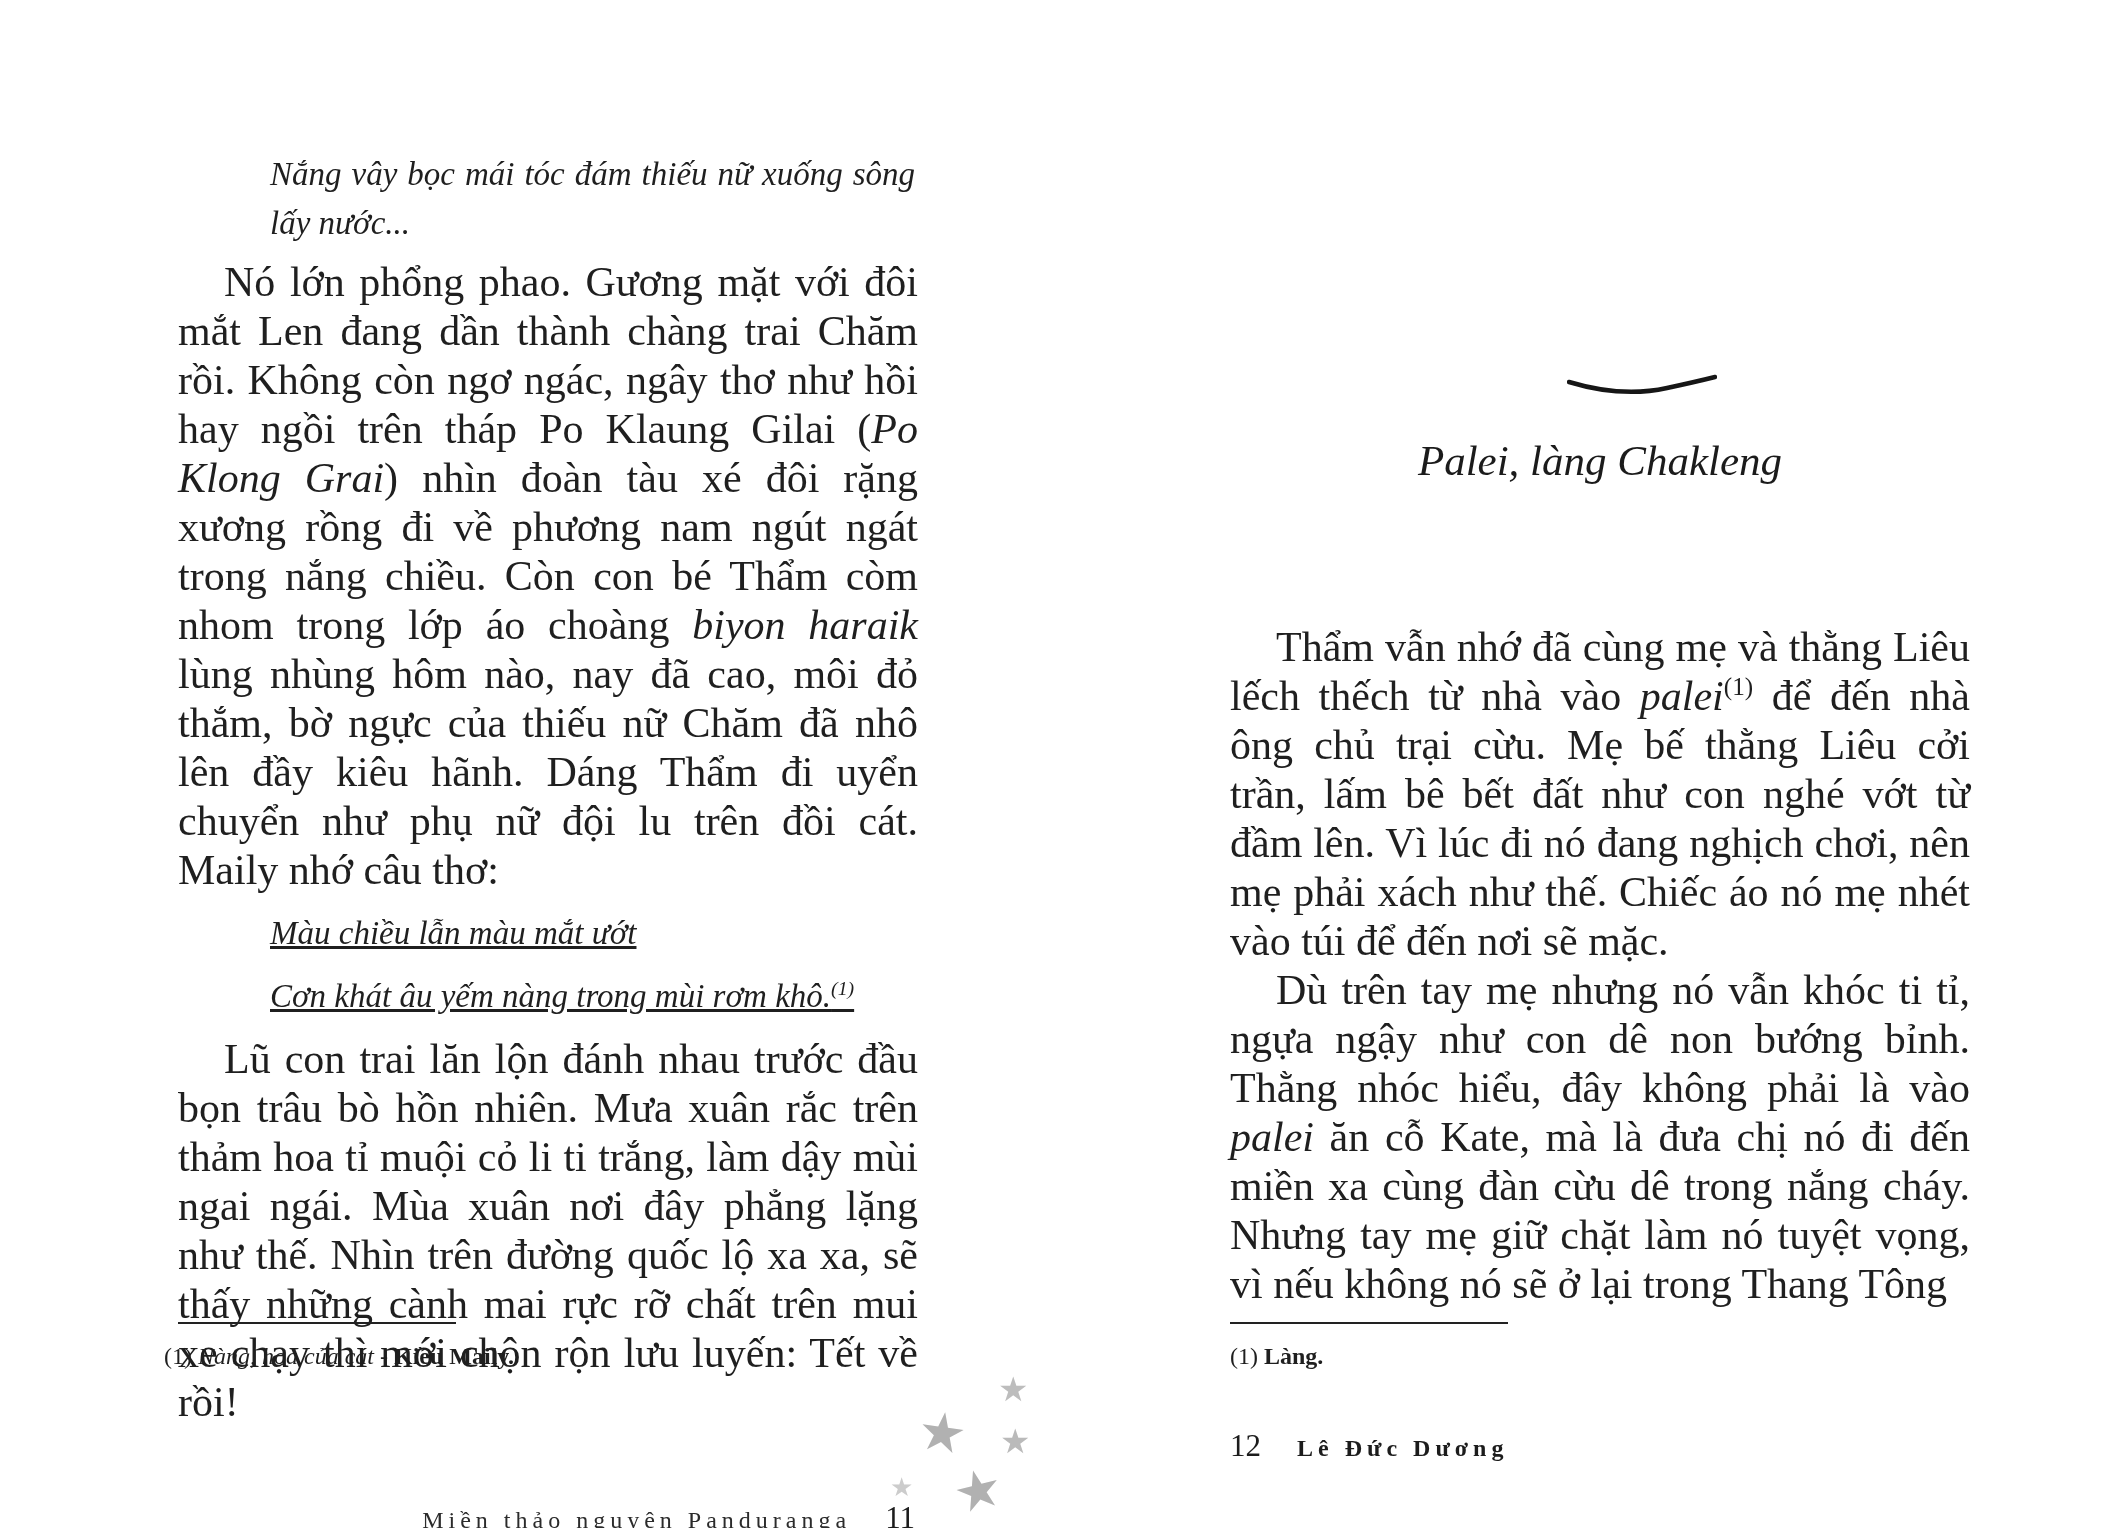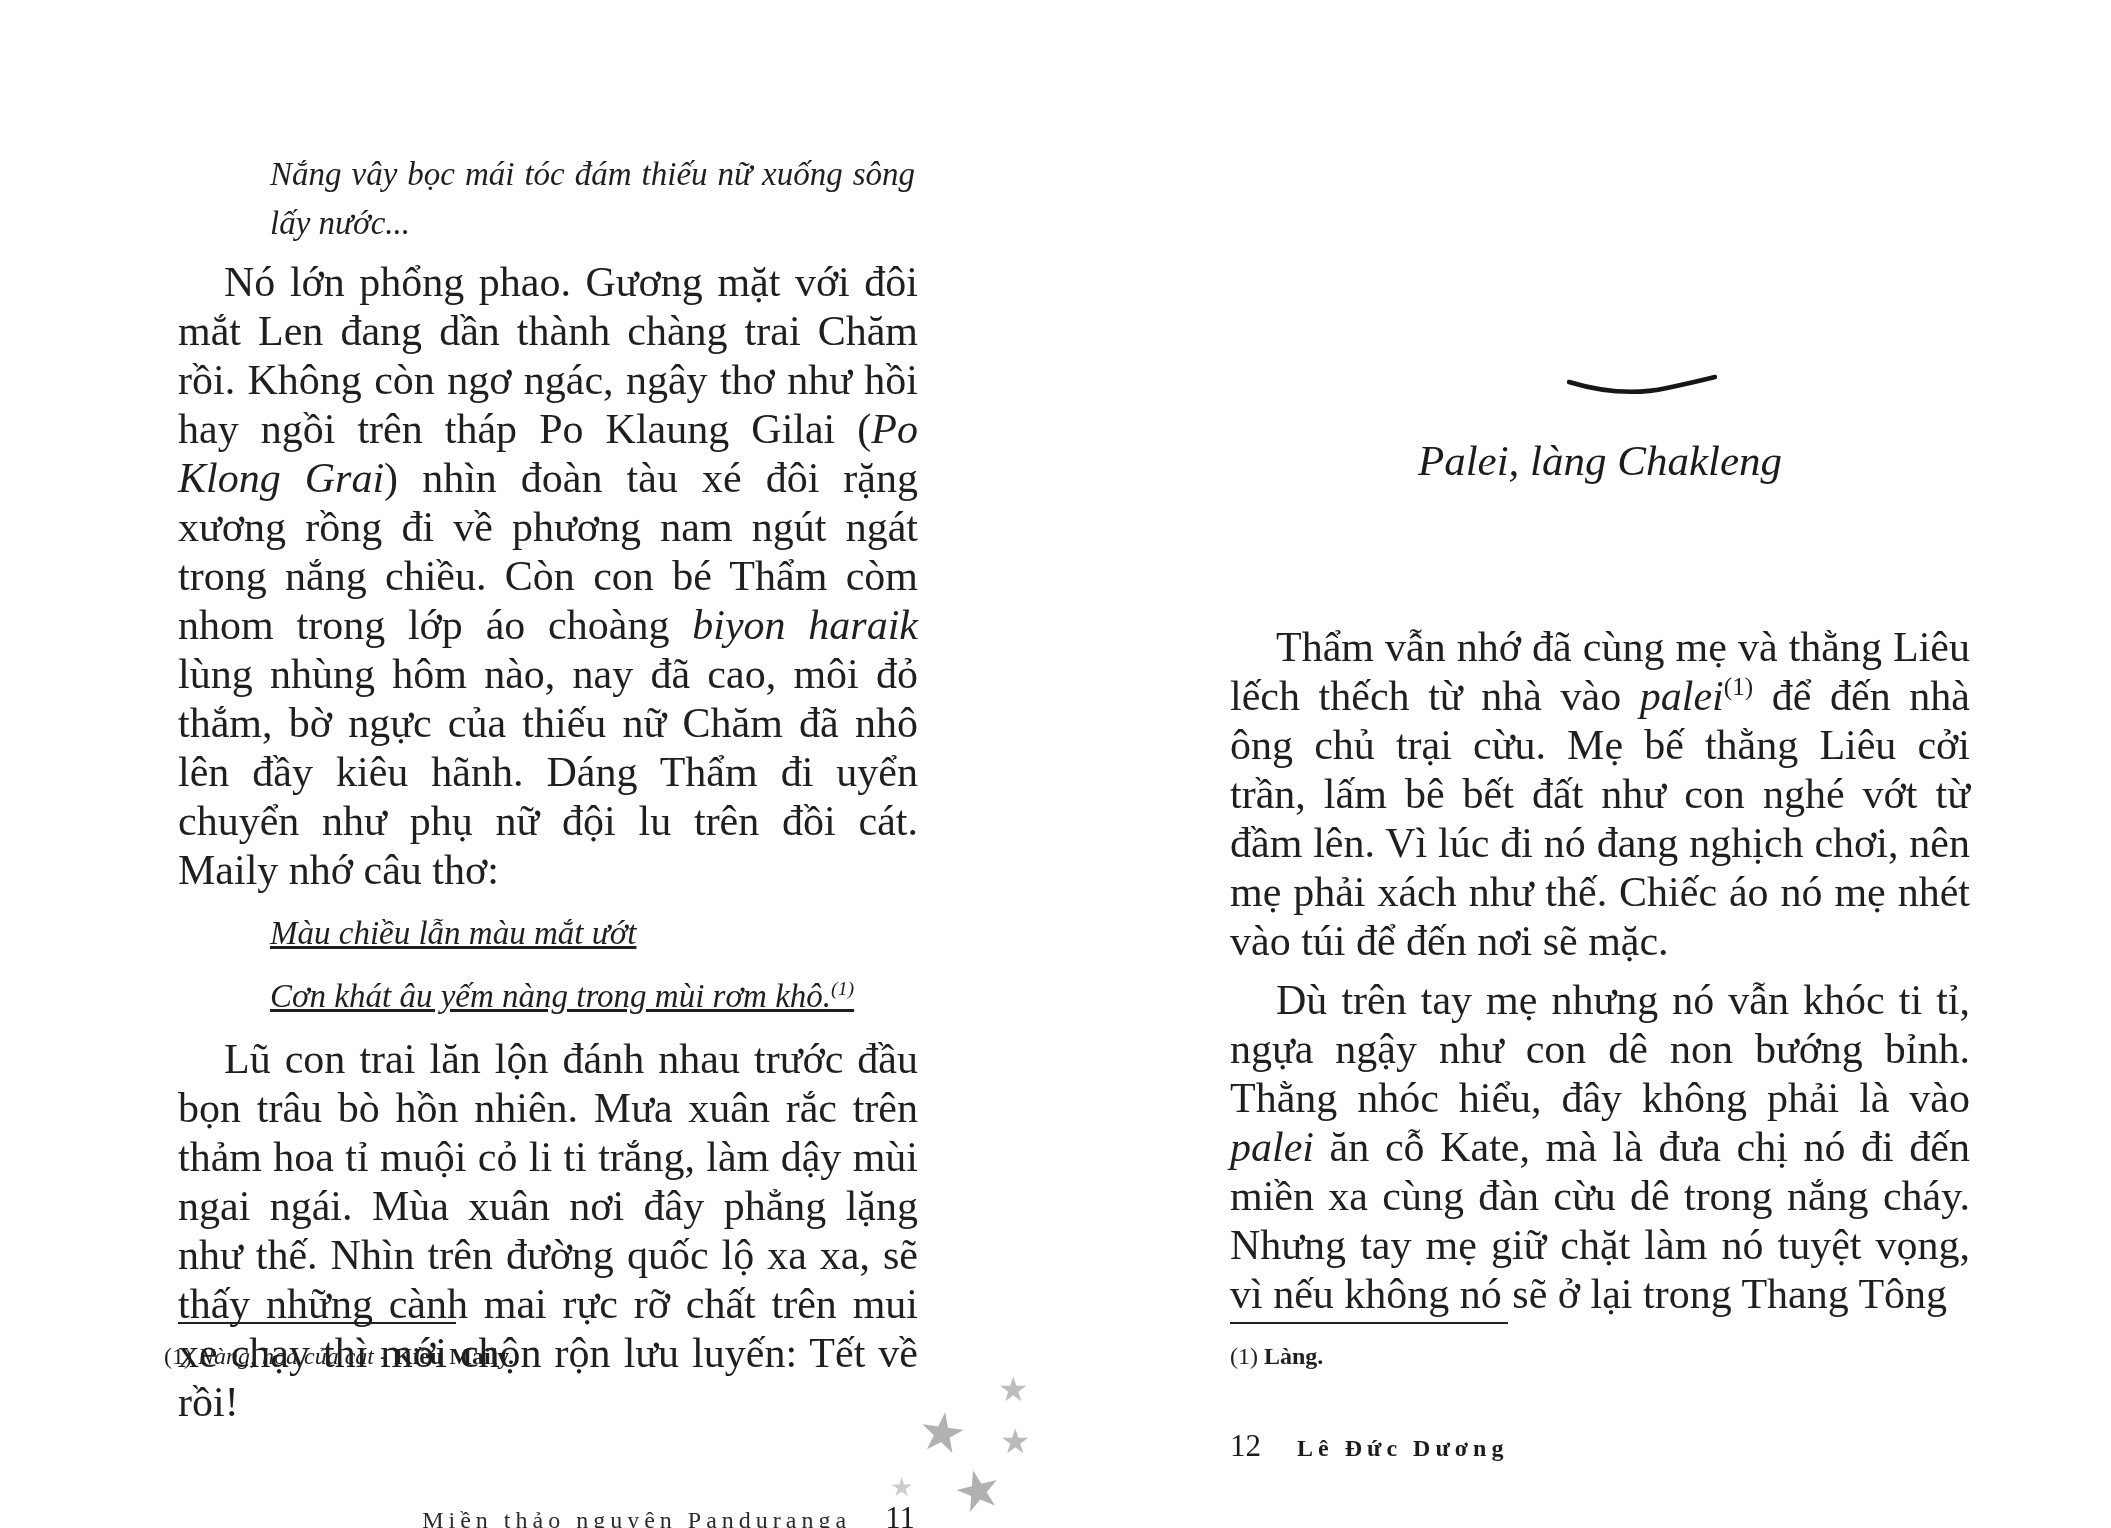--- a/index.html
+++ b/index.html
@@ -70,21 +70,21 @@
     margin: -4px auto 0;
     transform: translateX(42px);
   }
   .chapter-subtitle {
     font-size: 43px;
     font-style: italic;
     margin-top: 38px;
     color: #1b1b1b;
   }
   .right-first-par { margin-top: 138px; }
-  .right-par-gap { margin-top: 10px; }
+  .right-par-gap { }
 
   
   .footnote-rule {
     position: absolute;
     top: 1322px;
     width: 278px;
     height: 2px;
     background: #222222;
   }
   .footnote-rule-left { left: 178px; }

